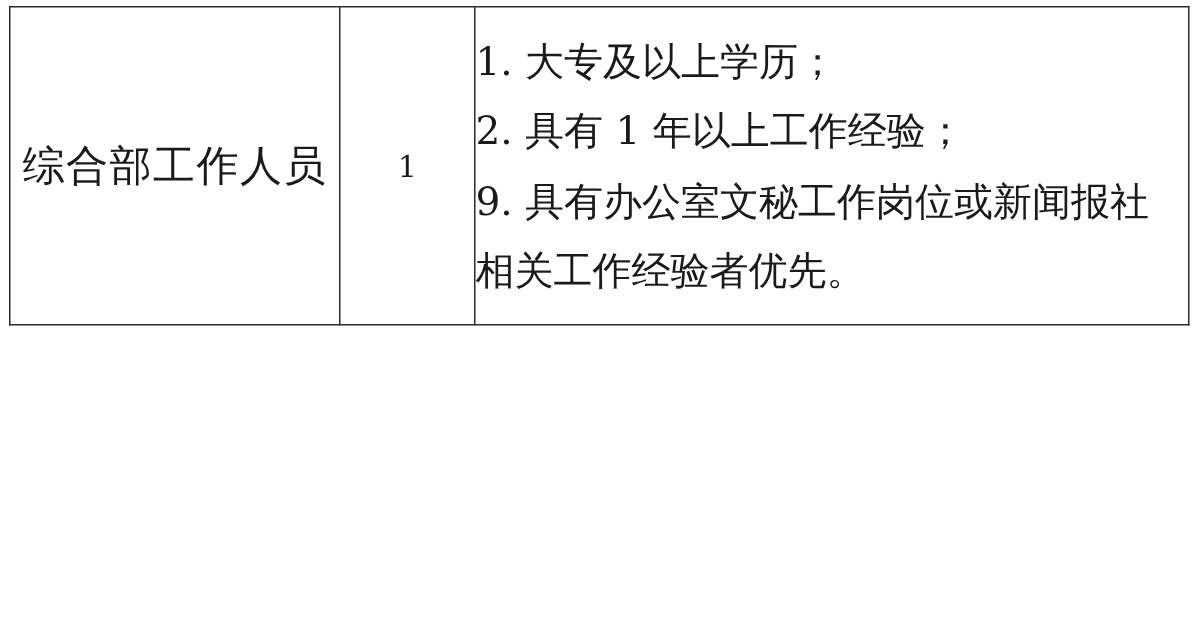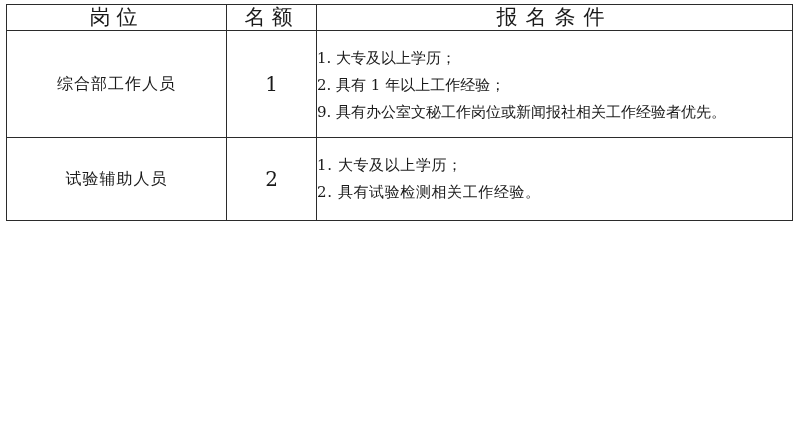--- a/index.html
+++ b/index.html
@@ -41,33 +41,33 @@
     font-size: 21px;
     letter-spacing: 6px;
     padding: 10px 0 11px 0;
     line-height: 1.2;
   }
   .hdr-cell.req {
     letter-spacing: 8px;
   }
   .post-cell {
     text-align: center;
-    font-size: 16px;
+    font-size: 28px;
     letter-spacing: 1px;
     line-height: 1.4;
     padding: 4px 2px;
   }
   .quota-cell {
     text-align: center;
     font-size: 20px;
     line-height: 1.4;
   }
   .req-cell {
     padding: 12px 6px 12px 18px;
-    font-size: 15px;
+    font-size: 26px;
     line-height: 1.78;
   }
   .req-line {
     white-space: nowrap;
   }
   .req-line.wrap {
     white-space: normal;
   }
   .row-1 .req-cell { padding-top: 14px; padding-bottom: 12px; }
   .row-2 .req-cell { padding-top: 14px; padding-bottom: 14px; }
@@ -77,39 +77,26 @@
 <body>
 
 <div class="page">
   <table class="job-table">
     <colgroup>
       <col class="col-post">
       <col class="col-quota">
       <col class="col-req">
     </colgroup>
     <tbody>
-      <tr>
-        <td class="hdr-cell">岗位</td>
-        <td class="hdr-cell">名额</td>
-        <td class="hdr-cell req">报名条件</td>
-      </tr>
 
       <tr class="row-1">
         <td class="post-cell">综合部工作人员</td>
         <td class="quota-cell">1</td>
         <td class="req-cell">
           <div class="req-line">1. 大专及以上学历；</div>
           <div class="req-line">2. 具有 1 年以上工作经验；</div>
           <div class="req-line wrap">9. 具有办公室文秘工作岗位或新闻报社相关工作经验者优先。</div>
         </td>
       </tr>
 
-      <tr class="row-2">
-        <td class="post-cell">试验辅助人员</td>
-        <td class="quota-cell">2</td>
-        <td class="req-cell">
-          <div class="req-line">1. 大专及以上学历；</div>
-          <div class="req-line">2. 具有试验检测相关工作经验。</div>
-        </td>
-      </tr>
     </tbody>
   </table>
 </div>
 
 </body></html>

